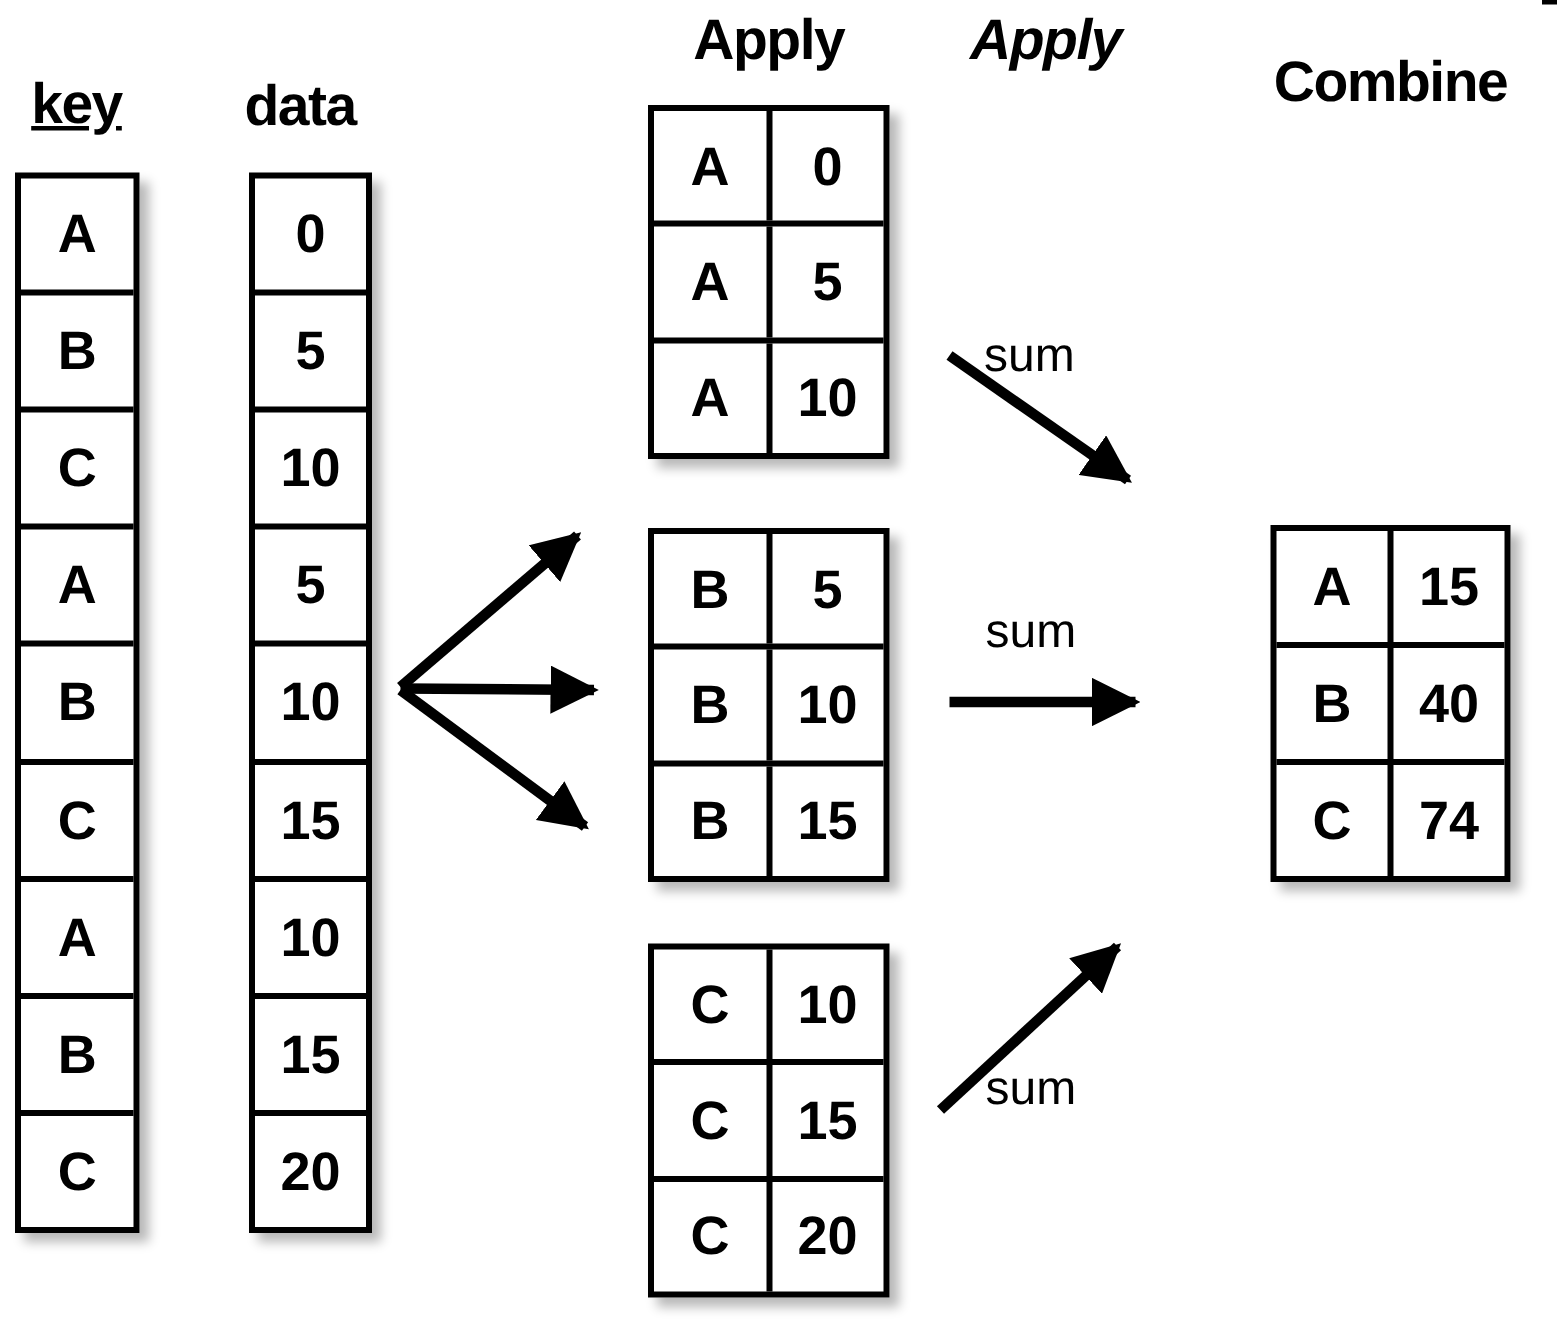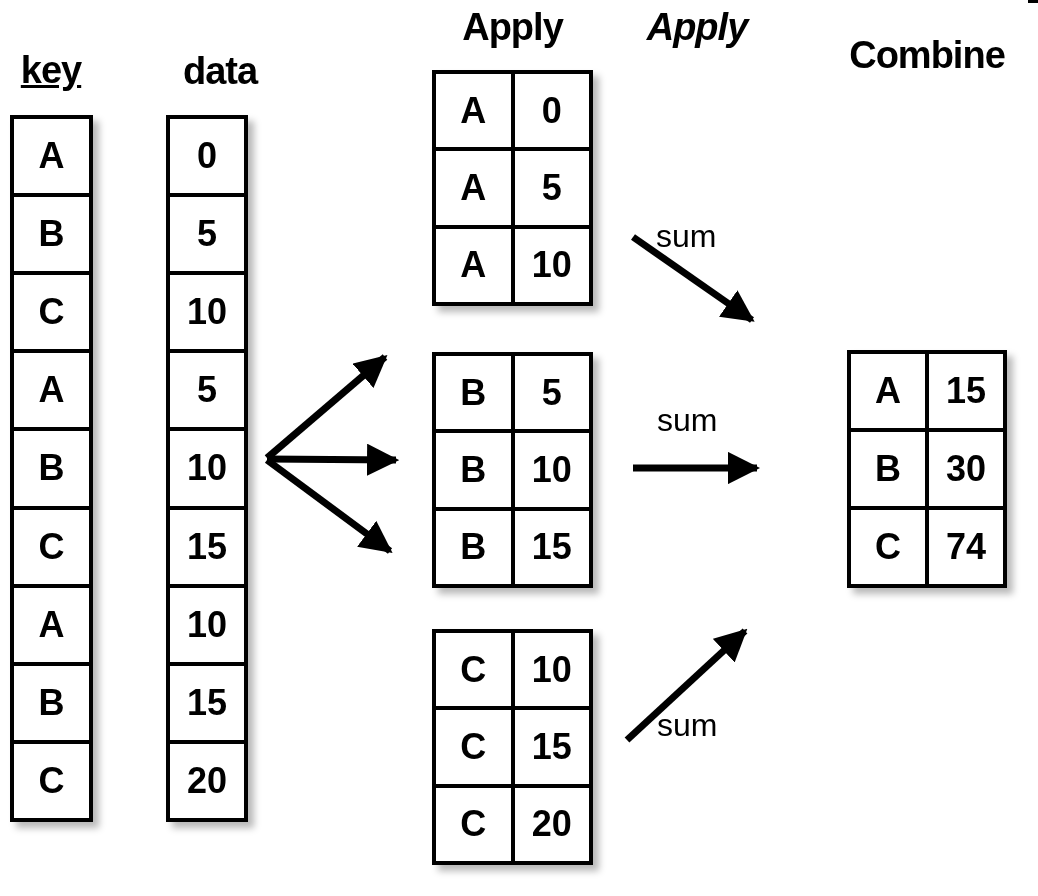--- a/index.html
+++ b/index.html
@@ -98,21 +98,21 @@
     height: 3px;
     background: #000000;
   }
 </style>
 </head>
 <body>
 
 <div id="canvas">
 
   <div class="hdr" style="left:11px;  top:49px; width:80px;text-decoration:underline;">key</div>
-  <div class="hdr" style="left:180px; top:50px; width:80px;text-align:center;">data</div>
+  <div class="hdr" style="left:160px; top:50px; width:80px;text-align:center;">data</div>
   <div class="hdr" style="left:432px; top:6px;  width:161px;">Apply</div>
   <div class="hdr" style="left:617px; top:6px;  width:160px;font-style:italic;">Apply</div>
   <div class="hdr" style="left:847px; top:6px;  width:160px;margin-top:28px;">Combine</div>
 
   <div class="vtable" style="left:10px; top:115px; width:83px; height:707px;">
     <div class="cell">A</div>
     <div class="cell">B</div>
     <div class="cell">C</div>
     <div class="cell">A</div>
     <div class="cell">B</div>
@@ -179,21 +179,21 @@
     </div>
   </div>
 
   <div class="ptable" style="left:847px; top:350px; width:160px; height:238px;">
     <div class="prow">
       <div class="pcell k">A</div>
       <div class="pcell v">15</div>
     </div>
     <div class="prow">
       <div class="pcell k">B</div>
-      <div class="pcell v">30</div>
+      <div class="pcell v">40</div>
     </div>
     <div class="prow">
       <div class="pcell k">C</div>
       <div class="pcell v">74</div>
     </div>
   </div>
 
   <div class="sum-label" style="left:656px; top:214px;">sum</div>
   <div class="sum-label" style="left:657px; top:398px;">sum</div>
   <div class="sum-label" style="left:657px; top:703px;">sum</div>

